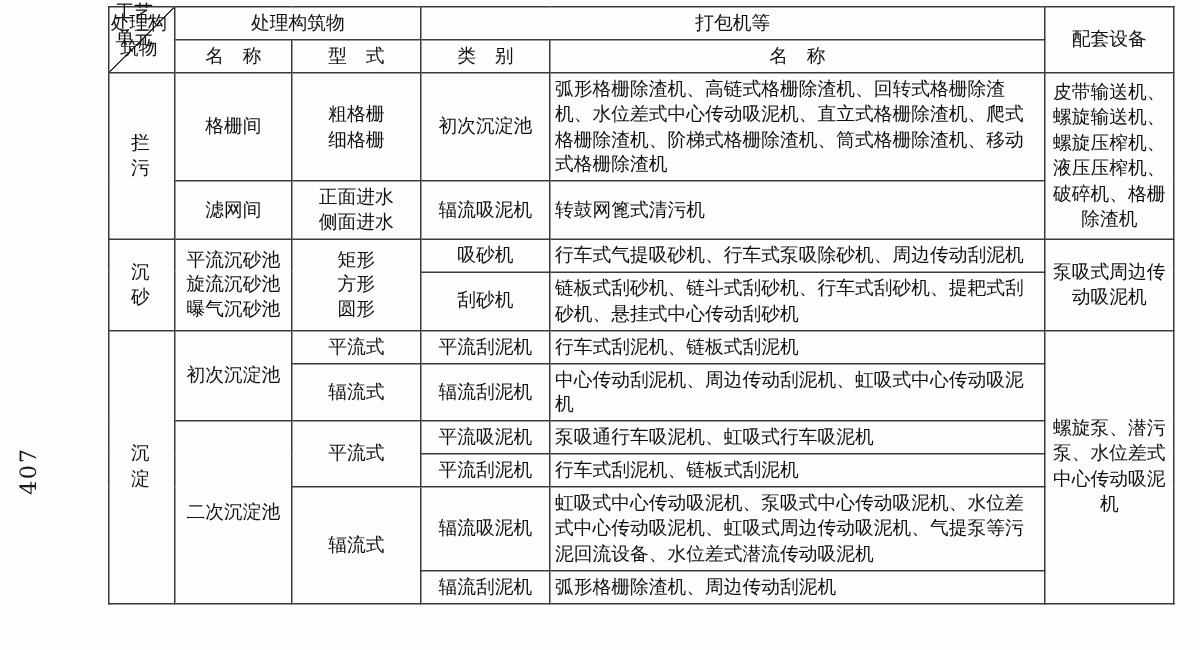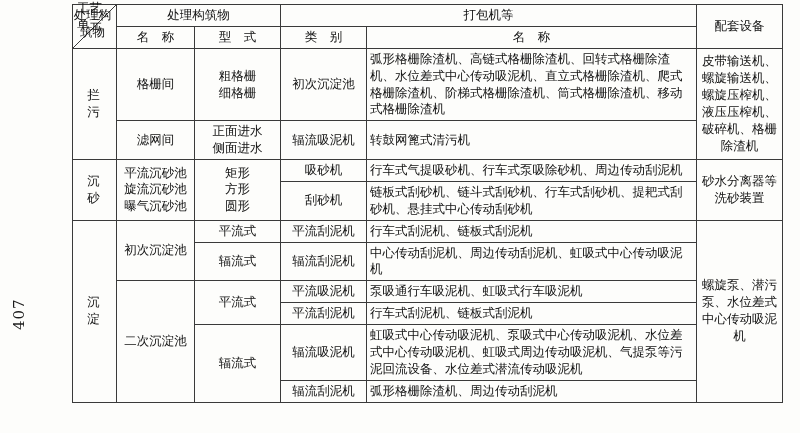--- a/index.html
+++ b/index.html
@@ -153,21 +153,21 @@
 
     <tr>
       <td rowspan="2" class="ctr vert">
         <span class="ch">沉</span>
         <span class="ch">砂</span>
       </td>
       <td rowspan="2" class="ctr stack">平流沉砂池<br>旋流沉砂池<br>曝气沉砂池</td>
       <td rowspan="2" class="ctr stack">矩形<br>方形<br>圆形</td>
       <td class="ctr">吸砂机</td>
       <td class="lft multi">行车式气提吸砂机、行车式泵吸除砂机、周边传动刮泥机</td>
-      <td rowspan="2" class="ctr multi">砂水分离器等洗砂装置</td>
+      <td rowspan="2" class="ctr multi">泵吸式周边传动吸泥机</td>
     </tr>
     <tr>
       <td class="ctr">刮砂机</td>
       <td class="lft multi">链板式刮砂机、链斗式刮砂机、行车式刮砂机、提耙式刮砂机、悬挂式中心传动刮砂机</td>
     </tr>
 
     <tr>
       <td rowspan="6" class="ctr vert">
         <span class="ch">沉</span>
         <span class="ch">淀</span>

